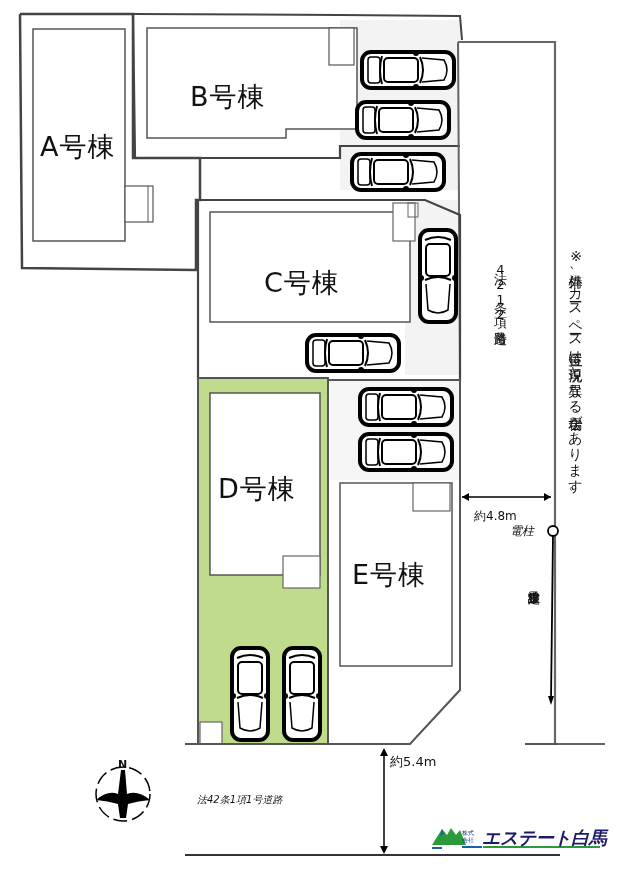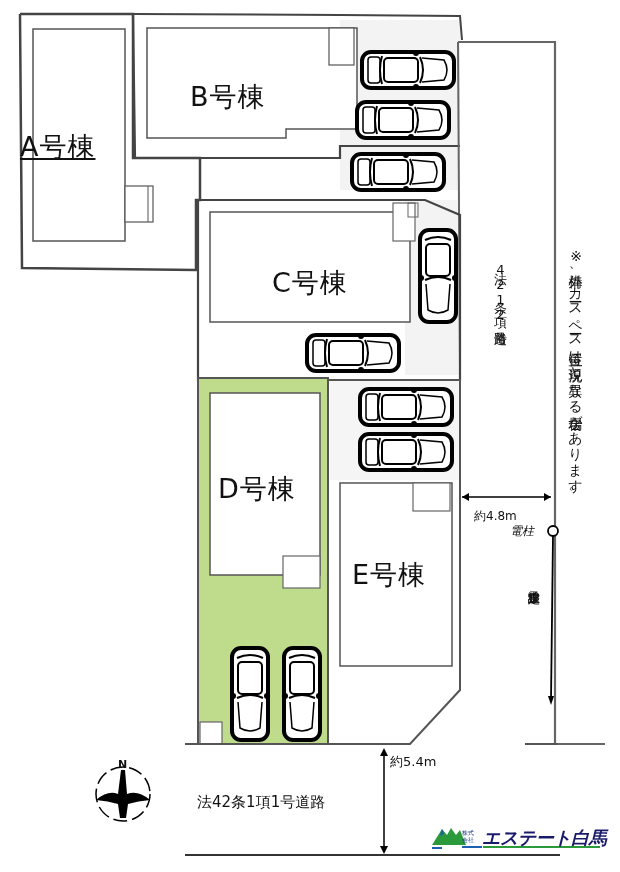--- a/index.html
+++ b/index.html
@@ -133,29 +133,29 @@
 
   <g>
     <polygon points="432,845 442,829 447,835 451,828 456,835 460,830 466,845" fill="#2a9a3a"></polygon>
     <polygon points="440,836 442,829 444,834" fill="#1a5fb0"></polygon>
     <line x1="432" y1="848" x2="442" y2="848" stroke="#1a5fb0" stroke-width="2"></line>
     <line x1="483" y1="847" x2="600" y2="847" stroke="#2a9a3a" stroke-width="2"></line>
     <line x1="462" y1="847" x2="482" y2="847" stroke="#1a5fb0" stroke-width="2"></line>
   </g>
 </svg>
 
-<div class="lbl bldg-label" style="left:20px; top:120px;text-decoration:underline;">A号棟</div>
+<div class="lbl bldg-label" style="left:40px; top:120px;">A号棟</div>
 <div class="lbl bldg-label" style="left:190px; top:70px;">B号棟</div>
-<div class="lbl bldg-label" style="left:272px; top:256px;">C号棟</div>
+<div class="lbl bldg-label" style="left:264px; top:256px;">C号棟</div>
 <div class="lbl bldg-label" style="left:218px; top:462px;">D号棟</div>
 <div class="lbl bldg-label" style="left:352px; top:548px;">E号棟</div>
 
 <div class="vtext small" style="left:494px; top:262px; font-size:13px;">法42条1項2号道路</div>
 <div class="lbl small" style="left:474px; top:480px;margin-top:28px;">約4.8m</div>
-<div class="lbl" style="left:197px; top:793px; font-size:15px;">法42条1項1号道路</div>
+<div class="lbl" style="left:197px; top:793px; font-size:10px;font-style:italic;">法42条1項1号道路</div>
 <div class="lbl" style="left:390px; top:753px; font-size:13px;">約5.4m</div>
 
 <div class="lbl small" style="left:510px; top:523px;font-style:italic;">電柱</div>
 <div class="vtext small" style="left:528px; top:582px;">支線移設予定</div>
 
 <div class="vtext" style="left:569px; top:248px; font-size:14px;">※外構、カースペース位置は現況と異なる場合があります。</div>
 
 <div class="lbl" style="left:118px; top:758px; font-size:11px; font-weight:bold;">N</div>
 
 <div class="lbl" style="left:462px; top:829px; font-size:6px; line-height:7px; width:16px; white-space:normal; color:#1a3a8a;">株式会社</div>

